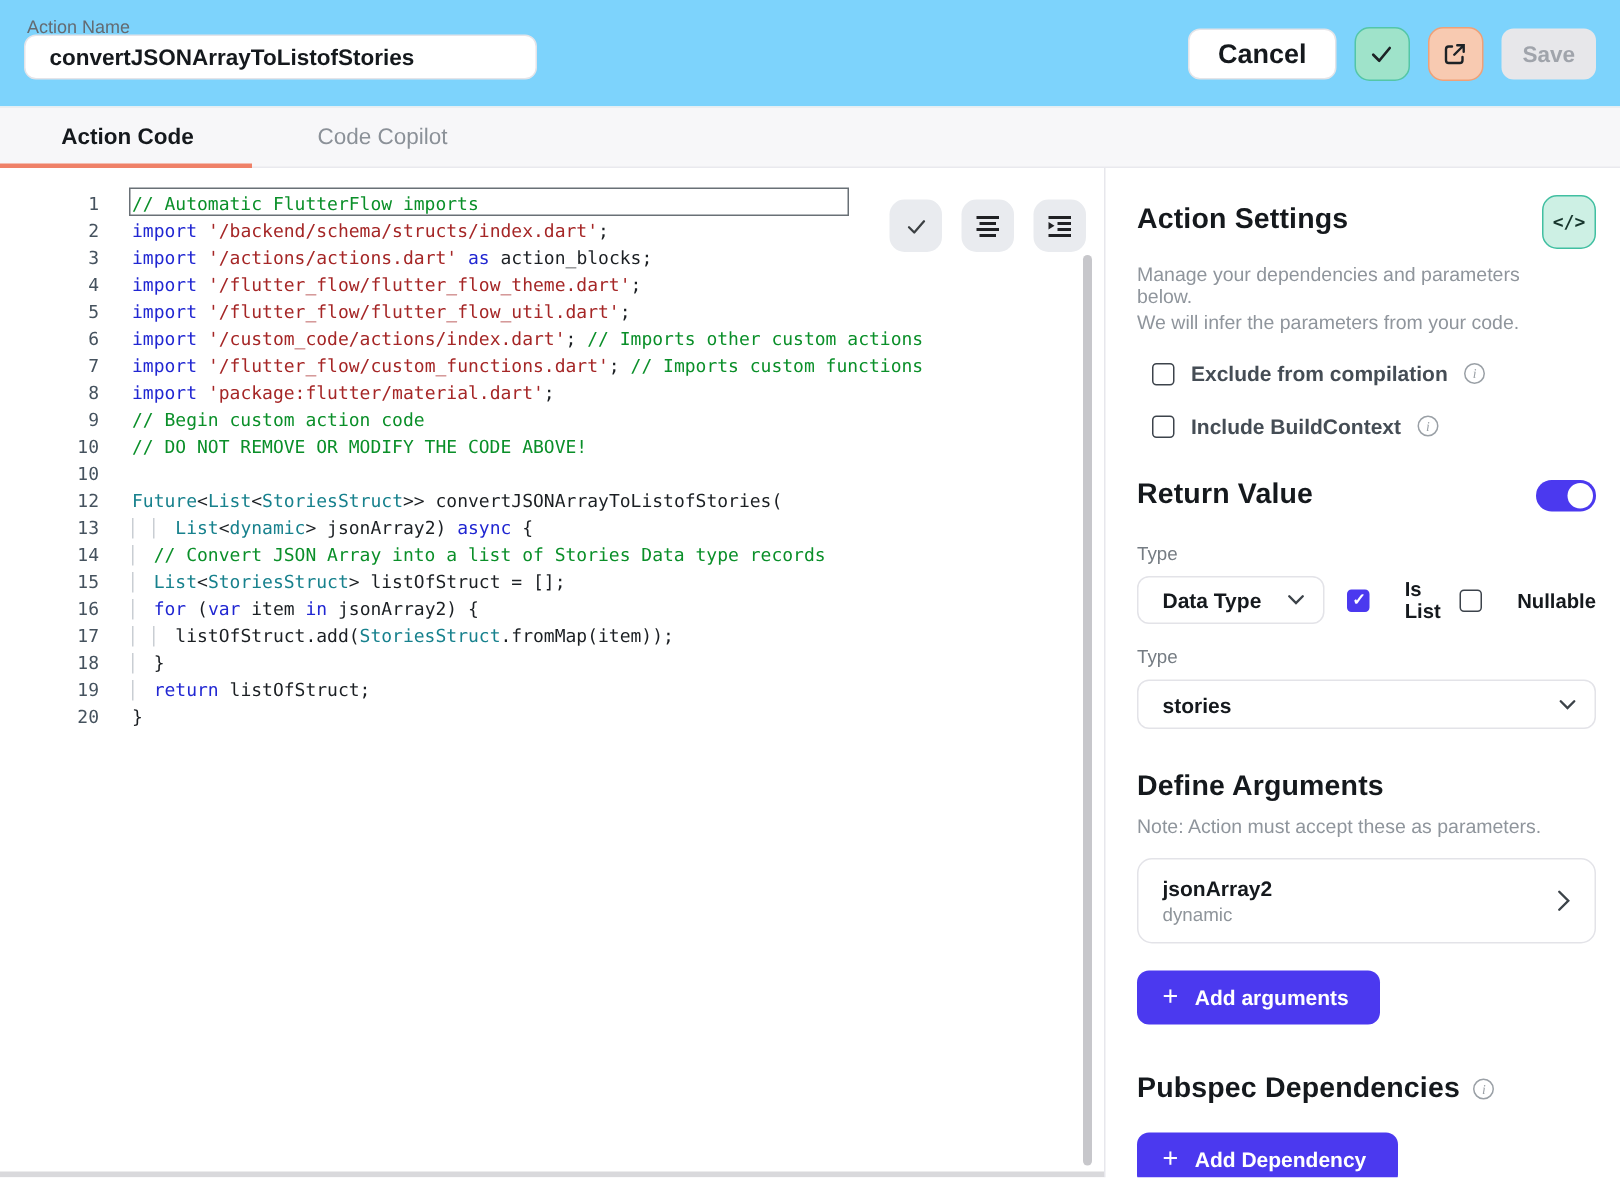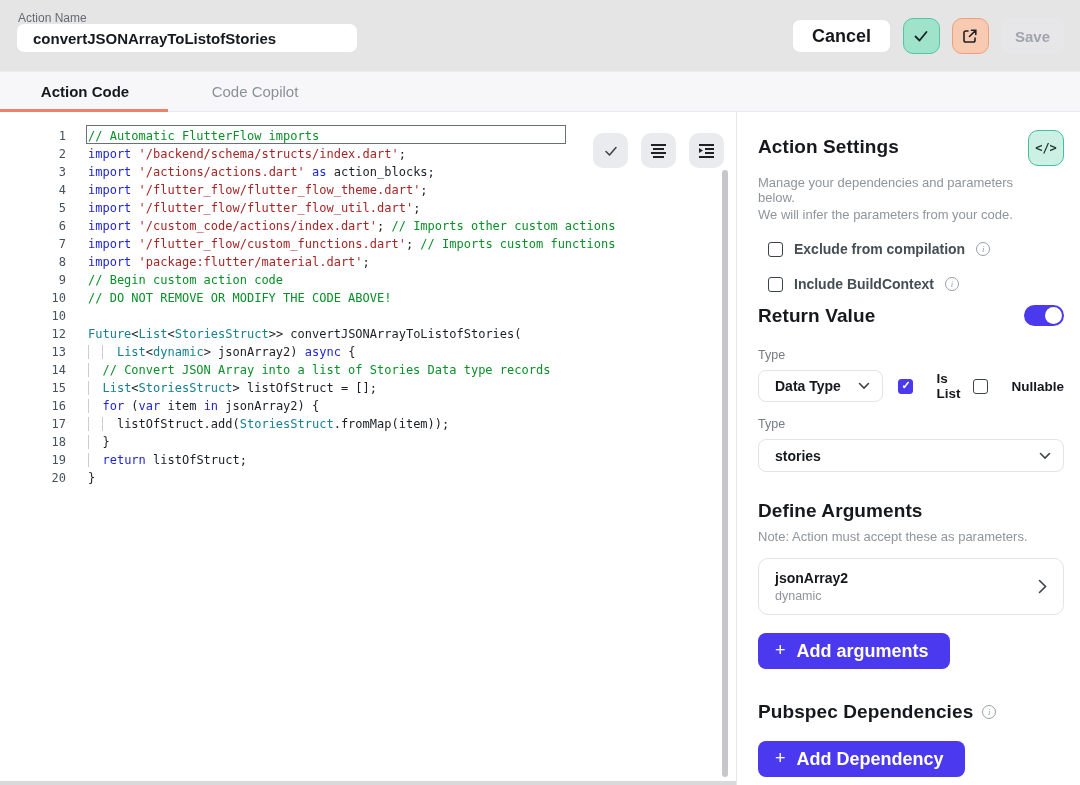--- a/index.html
+++ b/index.html
@@ -2,21 +2,21 @@
 <html style="--primary: #4b39ef; --tab-accent: #ef8168; --approve-bg: #9fe3ca; --approve-border: #53c6a7; --export-bg: #f8cab1; --export-border: #efa077; --code-btn-bg: #cdf0e4; --code-btn-border: #41bfa1; --kw: #2026d2; --str: #a52626; --comment: #0a8f29; --type: #17818d;"><head>
 <meta charset="utf-8">
 <style>
   * { box-sizing: border-box; margin: 0; padding: 0; }
   html,body { width:1080px; height:785px; }
   body {
     font-family: "Liberation Sans", sans-serif;
     background:#fff; color:#15191d; position:relative; overflow:hidden;
   }
   
-  .header { position:absolute; top:0; left:0; width:1080px; height:71px; background:#e5e5e5; }
+  .header { position:absolute; top:0; left:0; width:1080px; height:71px; background:#7dd3fc; }
   .name-label { position:absolute; left:18px; top:11px; font-size:12px; color:#646b72; }
   .name-input {
     position:absolute; left:16px; top:23px; width:342px; height:30px;
     background:#fff; border:1px solid #e4e4e9; border-radius:8px;
     font-family:"Liberation Sans",sans-serif;
     line-height:28px; padding:0 16px; font-size:15px; font-weight:700; color:#15191d;
   }
   .header-actions { position:absolute; right:16px; top:18px; display:flex; gap:12px; align-items:center; }
   .btn-cancel {
     height:34px; padding:0 19px; background:#fff; border:1px solid #e4e4e8; border-radius:8px;
@@ -67,21 +67,21 @@
     font-family:"DejaVu Sans Mono",monospace; font-size:12px; font-weight:700; color:#16352c; cursor:pointer; margin-top:-6px;
   }
   .desc { margin-top:9px; font-size:13px; color:#8f959c; line-height:15px; width:278px; }
   .desc div + div { margin-top:2px; }
   .cb-row { margin-top:19px; margin-left:10px; display:flex; align-items:center; gap:11px; }
   .cb { width:15px; height:15px; border:1.5px solid #3c434b; border-radius:3px; background:#fff; flex-shrink:0; position:relative; cursor:pointer; }
   .cb.checked { background:var(--primary,#4b39ef); border-color:var(--primary,#4b39ef); }
   .cb.checked::after { content:'✓'; position:absolute; left:2px; top:-1px; font-size:11px; color:#fff; font-weight:700; }
   .cb-label { font-size:14px; font-weight:700; color:#454d55; }
   .info-i { width:14px; height:14px; border:1.2px solid #9aa0a6; border-radius:50%; color:#9aa0a6; font-size:9px; font-style:italic; font-family:"Liberation Serif",serif; display:flex; align-items:center; justify-content:center; flex-shrink:0; }
-  .rv-row { margin-top:13px; display:flex; justify-content:space-between; }
+  .rv-row { margin-top:27px; display:flex; justify-content:space-between; align-items:center; }
   .toggle { width:40px; height:21px; border-radius:11px; background:#c6c9cf; position:relative; cursor:pointer; }
   .toggle.checked { background:var(--primary,#4b39ef); }
   .toggle .knob { position:absolute; top:2px; left:2px; width:17px; height:17px; border-radius:50%; background:#fff; }
   .toggle.checked .knob { left:auto; right:2px; }
   .field-label { margin-top:21px; font-size:12.5px; color:#757c83; }
   .type-row { margin-top:8px; display:flex; align-items:center; }
   .dropdown {
     height:32px; border:1px solid #e3e3e8; border-radius:8px; background:#fff;
     display:flex; align-items:center; justify-content:space-between; padding:0 12px 0 16px; cursor:pointer;
   }
@@ -95,21 +95,21 @@
     margin-top:14px; width:306px; height:57px; border:1px solid #e3e3e8; border-radius:10px;
     display:flex; align-items:center; justify-content:space-between; padding:0 16px; cursor:pointer; background:#fff;gap:48px;
   }
   .arg-name { font-size:14px; font-weight:700; color:#15191d; }
   .arg-type { font-size:12.5px; color:#8f959b; margin-top:3px; }
   .btn-primary {
     margin-top:18px; height:36px; padding:0 21px 0 17px; background:var(--primary,#4b39ef); border:none; border-radius:8px;
     color:#fff; display:inline-flex; align-items:center; gap:11px; cursor:pointer; font-family:"Liberation Sans",sans-serif;
   }
   .btn-primary .plus { font-size:18px; font-weight:400; line-height:1; margin-top:-2px; }
-  .btn-primary .lbl { font-size:18px; font-weight:700; }
+  .btn-primary .lbl { font-size:14px; font-weight:700; }
   .dep-head { margin-top:32px; display:flex; align-items:center; gap:9px; }
   svg { display:block; }
 </style>
 </head>
 <body>
 
 <div class="header">
   <div class="name-label">Action Name</div>
   <input class="name-input" value="convertJSONArrayToListofStories" style="">
   <div class="header-actions">

